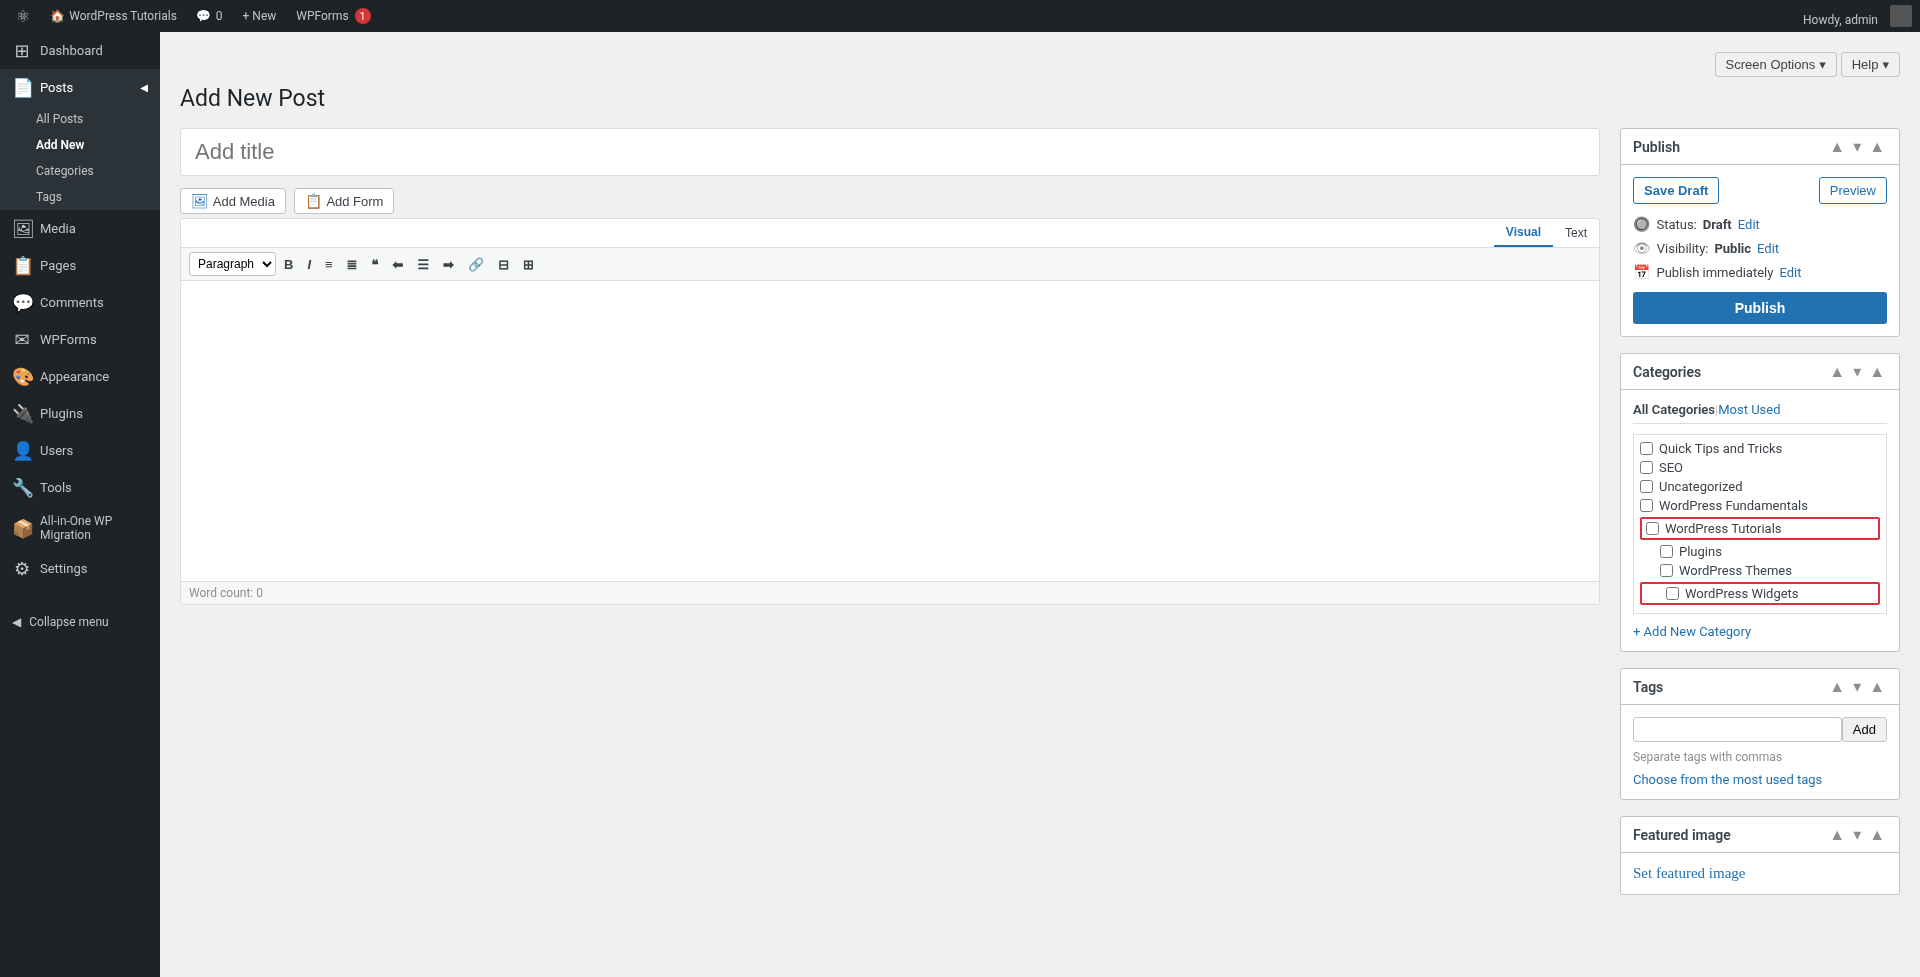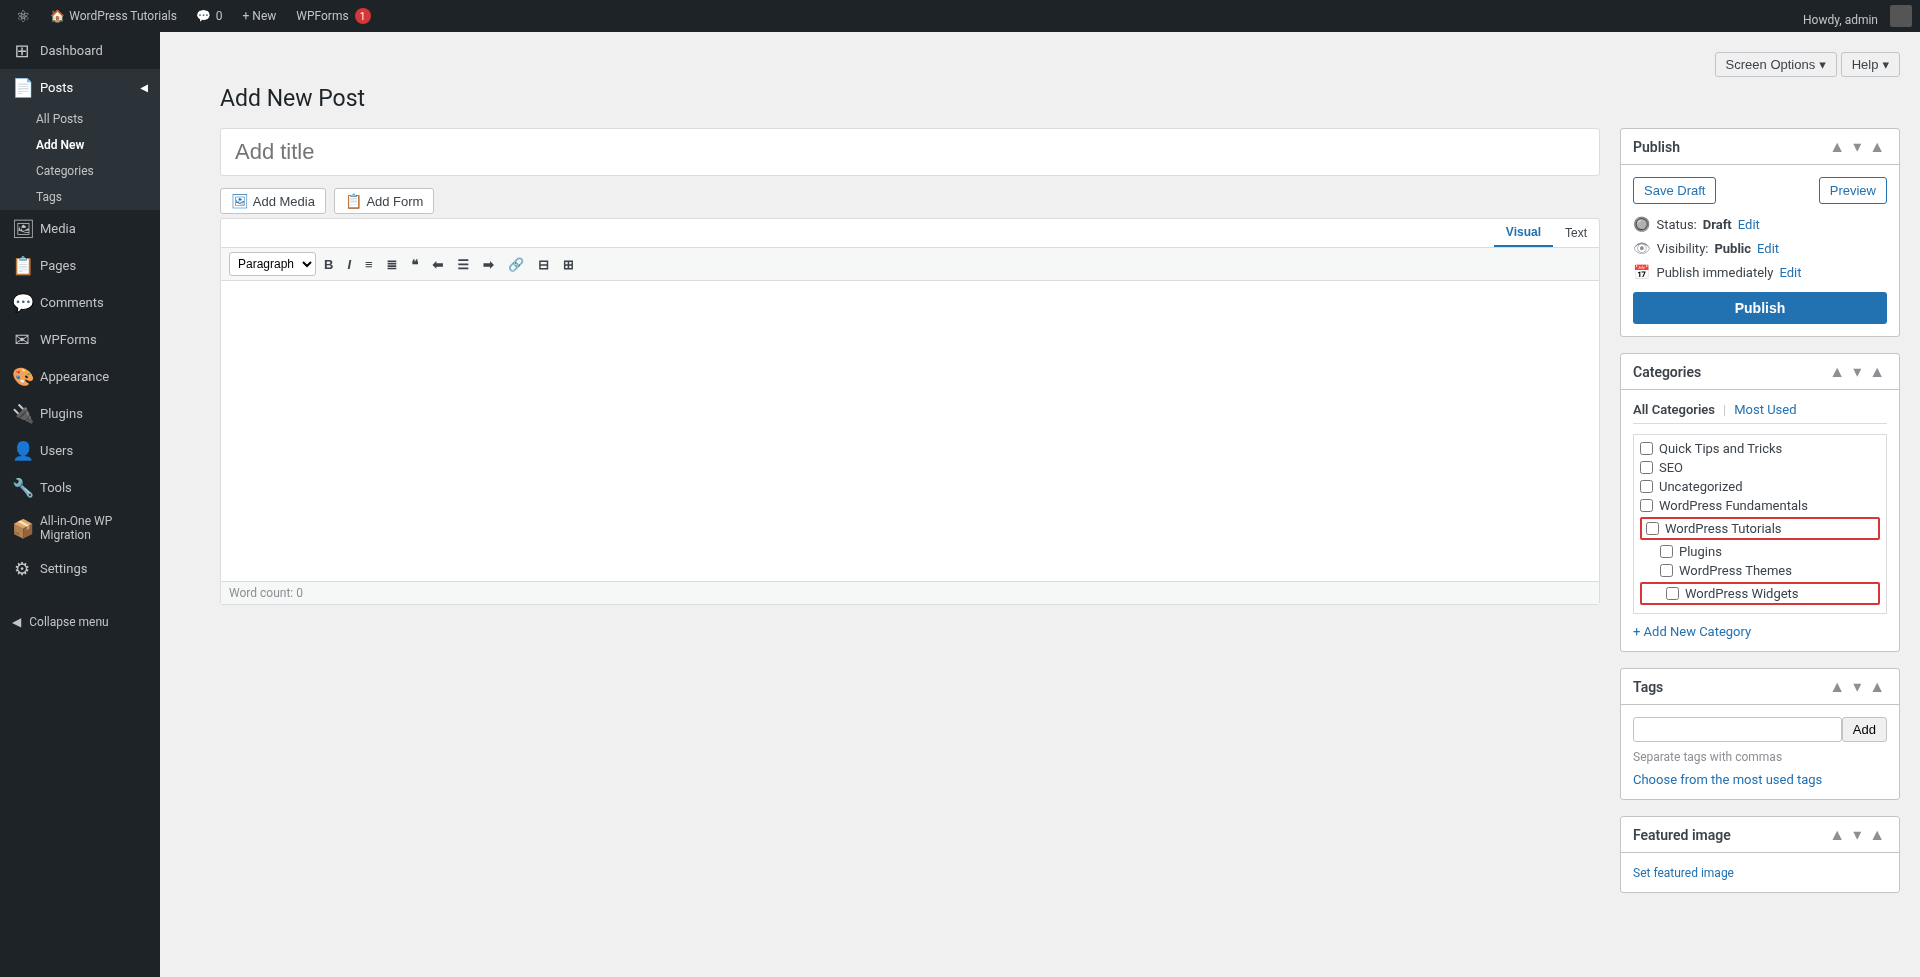--- a/index.html
+++ b/index.html
@@ -39,21 +39,21 @@
     .menu-item.current { background: #2271b1; color: #fff; }
     .menu-item.current-parent { background: #2c3338; color: #fff; }
     .menu-item .dashicon { font-size: 18px; width: 20px; text-align: center; }
     .submenu { list-style: none; background: #2c3338; }
     .submenu .menu-item { padding: 6px 12px 6px 36px; font-size: 12px; color: #c3c4c7; }
     .submenu .menu-item.current { color: #fff; font-weight: 600; background: transparent; }
     .menu-item-arrow { margin-left: auto; font-size: 10px; }
 
     
     #wpcontent { flex: 1; padding: 0; background: #f0f0f1; overflow: auto; }
-    #wpbody-content { padding: 20px; margin-left: 40px; }
+    #wpbody-content { padding: 20px; }
 
     
     .wp-heading-inline { font-size: 23px; font-weight: 400; margin: 0 0 16px 0; color: #1d2327; }
 
     
     .screen-options-bar { display: flex; justify-content: flex-end; align-items: center; gap: 4px; margin-bottom: 8px; }
     .screen-options-btn {
       background: #f0f0f1;
       border: 1px solid #c3c4c7;
       border-radius: 3px;
@@ -91,48 +91,48 @@
     
     .postbox { background: #fff; border: 1px solid #c3c4c7; border-radius: 3px; margin-bottom: 16px; }
     .postbox-header { display: flex; align-items: center; justify-content: space-between; padding: 8px 12px; border-bottom: 1px solid #c3c4c7; cursor: pointer; }
     .postbox-title { font-size: 14px; font-weight: 600; }
     .postbox-controls { display: flex; align-items: center; gap: 4px; }
     .postbox-toggle { background: none; border: none; cursor: pointer; font-size: 16px; color: #8c8f94; padding: 0 2px; }
     .postbox-body { padding: 12px; }
 
     
     .publish-actions { display: flex; justify-content: space-between; margin-bottom: 12px; }
-    .btn-save-draft { border: 1px solid #2271b1; background: #fff; color: #2271b1; padding: 5px 10px; border-radius: 3px; cursor: pointer; font-size: 13px; }
+    .btn-save-draft { border: 1px solid #2271b1; background: #fff; color: #2271b1; padding: 5px 10px; border-radius: 3px; cursor: pointer; font-size: 13px; font-weight: bold; }
     .btn-preview { border: 1px solid #2271b1; background: #fff; color: #2271b1; padding: 5px 10px; border-radius: 3px; cursor: pointer; font-size: 13px; }
     .publish-meta { margin-bottom: 12px; }
     .publish-meta-row { display: flex; align-items: center; gap: 6px; margin-bottom: 8px; font-size: 13px; color: #3c434a; }
     .publish-meta-row .meta-icon { font-size: 14px; color: #8c8f94; }
     .publish-meta-row a { color: #2271b1; text-decoration: none; }
     .btn-publish { width: 100%; padding: 8px; background: #2271b1; color: #fff; border: none; border-radius: 3px; font-size: 14px; font-weight: 600; cursor: pointer; text-align: center; }
 
     
-    .categories-tabs { display: flex; gap: 8px; margin-bottom: 10px; border-bottom: 1px solid #dcdcde; padding-bottom: 6px; }
+    .categories-tabs { display: flex; margin-bottom: 10px; border-bottom: 1px solid #dcdcde; padding-bottom: 6px; }
     .cat-tab { color: #2271b1; text-decoration: none; cursor: pointer; font-size: 13px; }
     .cat-tab.active { color: #3c434a; font-weight: 600; }
     .categories-list { max-height: 180px; overflow-y: auto; border: 1px solid #dcdcde; padding: 6px; margin-bottom: 10px; }
     .cat-item { display: flex; align-items: center; gap: 6px; margin-bottom: 4px; font-size: 13px; }
     .cat-item input[type="checkbox"] { margin: 0; }
     .cat-item.highlighted { border: 2px solid #d63638; padding: 2px 4px; border-radius: 2px; }
     .cat-item.sub { padding-left: 20px; }
     .add-category-link { color: #2271b1; text-decoration: none; font-size: 13px; cursor: pointer; }
 
     
     .tags-input-row { display: flex; gap: 0; margin-bottom: 8px; }
     .tags-input { flex: 1; border: 1px solid #c3c4c7; border-radius: 3px; padding: 4px 8px; font-size: 13px; }
     .btn-add-tag { border: 1px solid #c3c4c7; background: #f0f0f1; padding: 4px 10px; border-radius: 3px; cursor: pointer; font-size: 13px; }
     .tags-hint { font-size: 12px; color: #8c8f94; margin-bottom: 8px; }
     .choose-tags-link { color: #2271b1; text-decoration: none; font-size: 13px; cursor: pointer; }
 
     
-    .featured-image-link { color: #2271b1; text-decoration: none; font-size: 12px; cursor: pointer; }
+    .featured-image-link { color: #2271b1; text-decoration: none; font-size: 15px; cursor: pointer; font-family: Liberation Serif, serif; }
 
     
     .categories-list::-webkit-scrollbar { width: 8px; }
     .categories-list::-webkit-scrollbar-track { background: #f1f1f1; }
     .categories-list::-webkit-scrollbar-thumb { background: #c3c4c7; border-radius: 4px; }
   </style>
 </head>
 <body>
 
 <div id="wpadminbar">

